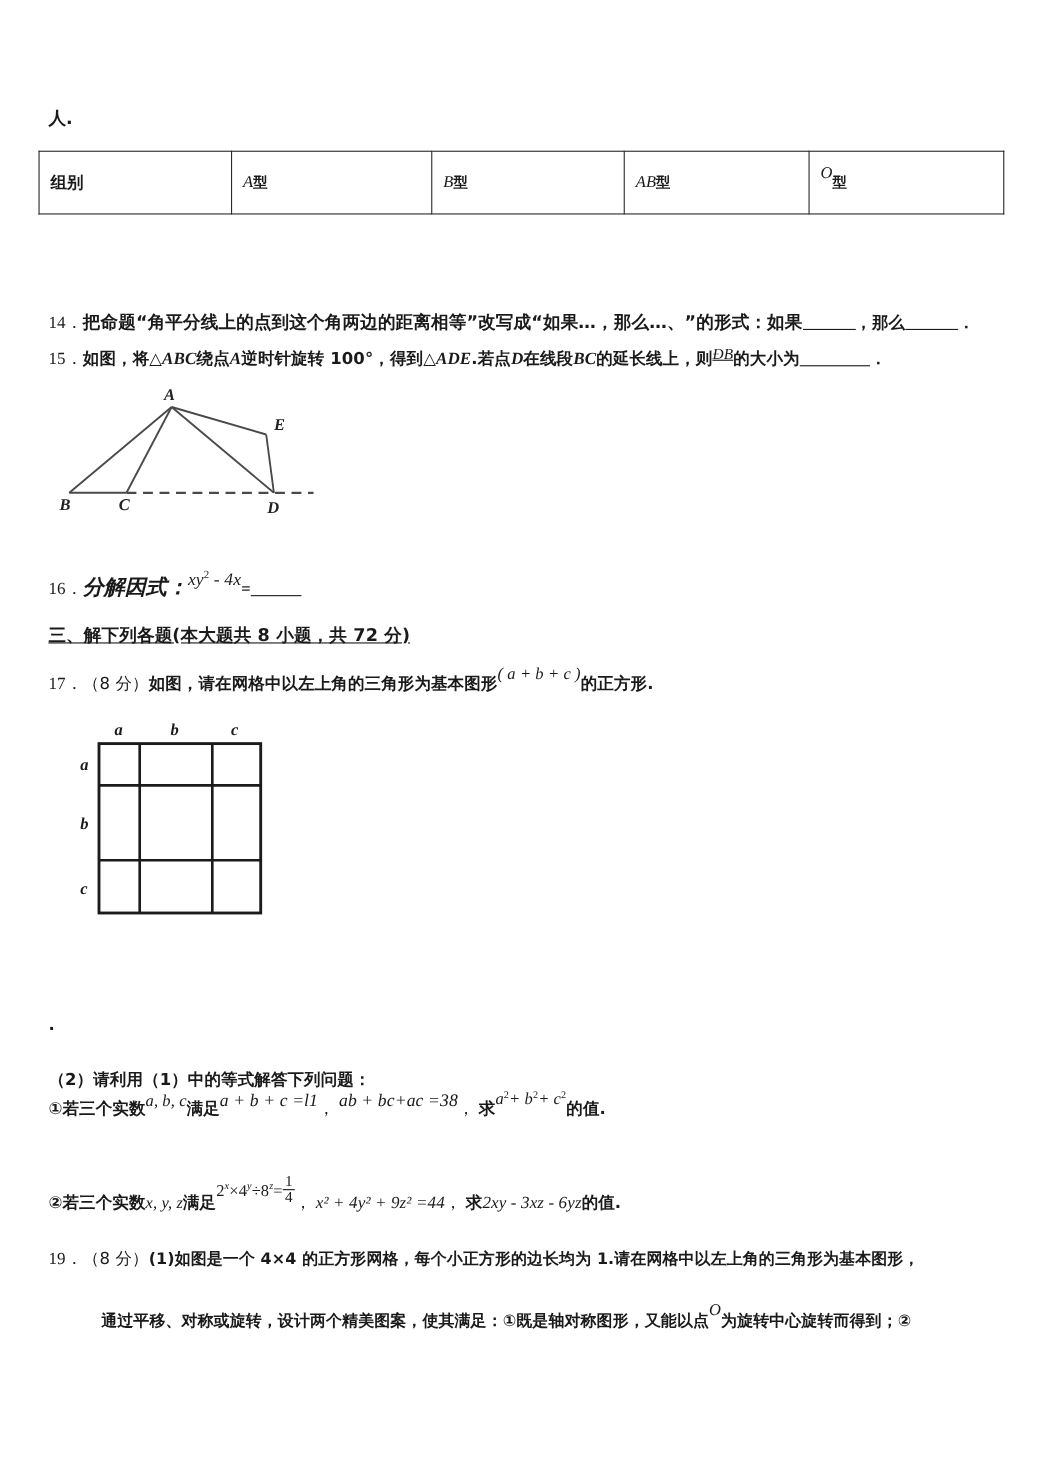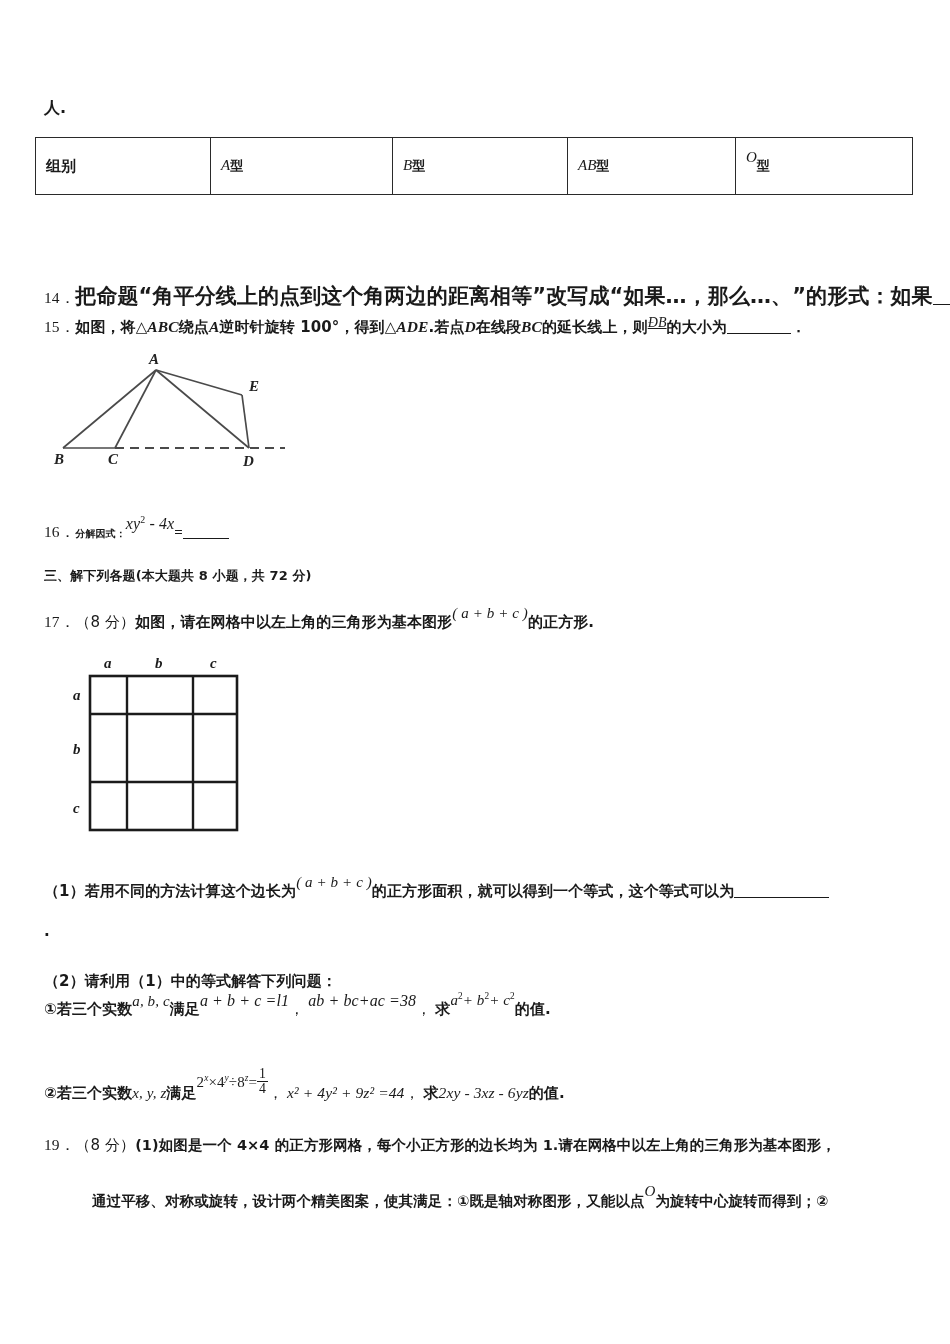--- a/index.html
+++ b/index.html
@@ -130,21 +130,22 @@
     text-align: center;
     font-style: normal;
     font-size: 0.92em;
     line-height: 1.05;
   }
   .frac .nu { display: block; padding: 0 2px; }
   .frac .de { display: block; border-top: 1.1px solid #1a1a1a; padding: 0 2px; }
   .heading {
     font-family: "DejaVu Sans", "Liberation Sans", sans-serif;
     font-weight: bold;
-    font-size: 13px;
+    font-size: 16px;
+    text-decoration: underline;
   }
   .qnum { font-family: "Liberation Serif", serif; font-size: 15.5px; }
 </style>
 </head>
 <body>
 
 <div class="page">
 
   <div class="line cn bold" style="left:44px; top:96px; font-size:16px;">人.</div>
 
@@ -169,21 +170,21 @@
         <i>AB</i><span class="zh">型</span>
       </td>
       <td class="typelabel otype">
         <span class="o">O</span><span class="zh">型</span>
       </td>
     </tr>
   </tbody>
     </table>
 
   <div class="line" style="left:44px; top:281px;">
-    <span class="qnum">14．</span><span class="cn bold" style="font-size:21px;margin-top:21px;">把命题“角平分线上的点到这个角两边的距离相等”改写成“如果…，那么…、”的形式：如果</span><span class="blank" style="width:48px;"></span><span class="cn bold" style="font-size:15px;">，那么</span><span class="blank" style="width:48px;"></span><span class="cn bold" style="font-size:15px;">．</span>
+    <span class="qnum">14．</span><span class="cn bold" style="font-size:16px;margin-top:21px;">把命题“角平分线上的点到这个角两边的距离相等”改写成“如果…，那么…、”的形式：如果</span><span class="blank" style="width:48px;"></span><span class="cn bold" style="font-size:15px;">，那么</span><span class="blank" style="width:48px;"></span><span class="cn bold" style="font-size:15px;">．</span>
   </div>
 
   <div class="line" style="left:44px; top:315px;">
     <span class="qnum">15．</span><span class="cn bold" style="font-size:15px;">如图，将△</span><span class="mi bold">ABC</span><span class="cn bold" style="font-size:15px;">绕点</span><span class="mi bold">A</span><span class="cn bold" style="font-size:15px;">逆时针旋转 100°，得到△</span><span class="mi bold">ADE</span><span class="cn bold" style="font-size:15px;">.若点</span><span class="mi bold">D</span><span class="cn bold" style="font-size:15px;">在线段</span><span class="mi bold">BC</span><span class="cn bold" style="font-size:15px;">的延长线上，则</span><span class="raised-sm" style="top:-5px;">ÐB</span><span class="cn bold" style="font-size:15px;">的大小为</span><span class="blank" style="width:64px;"></span><span class="cn bold" style="font-size:15px;">．</span>
   </div>
 
   <div class="fig" style="left:30px; top:350px;">
     <svg width="290" height="130" viewBox="0 0 290 130">
 
       <line x1="85" y1="98" x2="255" y2="98" stroke="#4a4a4a" stroke-width="2" stroke-dasharray="9,6"></line>
@@ -197,21 +198,21 @@
 
       <text class="figlabel" x="119" y="14">A</text>
       <text class="figlabel" x="24" y="114">B</text>
       <text class="figlabel" x="78" y="114">C</text>
       <text class="figlabel" x="213" y="116">D</text>
       <text class="figlabel" x="219" y="41">E</text>
     </svg>
   </div>
 
   <div class="line" style="left:44px; top:520px;">
-    <span class="qnum">16．</span><span class="cn bold" style="font-size:10px;">分解因式：</span><span class="raised" style="top:-8px; font-size:16px;"><span class="mi">xy</span><span class="supn">2</span> <span class="mi">- 4x</span></span><span class="num bold" style="font-size:15px;">=</span><span class="blank" style="width:46px;"></span>
+    <span class="qnum">16．</span><span class="cn bold" style="font-size:19px;font-style:italic;">分解因式：</span><span class="raised" style="top:-8px; font-size:16px;"><span class="mi">xy</span><span class="supn">2</span> <span class="mi">- 4x</span></span><span class="num bold" style="font-size:15px;">=</span><span class="blank" style="width:46px;"></span>
   </div>
 
   <div class="line heading" style="left:44px; top:566px;">三、解下列各题(本大题共 8 小题，共 72 分)</div>
 
   <div class="line" style="left:44px; top:610px;">
     <span class="qnum">17．</span><span class="cn" style="font-size:15px;">（8 分）</span><span class="cn bold" style="font-size:15px;">如图，请在网格中以左上角的三角形为基本图形</span><span class="raised" style="top:-9px; font-size:15px;">( a + b + c )</span><span class="cn bold" style="font-size:15px;">的正方形.</span>
   </div>
 
   <div class="fig" style="left:55px; top:648px;">
     <svg width="210" height="195" viewBox="0 0 210 195">
@@ -233,23 +234,20 @@
       <text class="gridlabel" x="49" y="20">a</text>
       <text class="gridlabel" x="100" y="20">b</text>
       <text class="gridlabel" x="155" y="20">c</text>
 
       <text class="gridlabel" x="18" y="52">a</text>
       <text class="gridlabel" x="18" y="106">b</text>
       <text class="gridlabel" x="18" y="165">c</text>
     </svg>
   </div>
 
-  <div class="line" style="left:44px; top:879px;">
-    <span class="cn bold" style="font-size:15px;">（1）若用不同的方法计算这个边长为</span><span class="raised" style="top:-9px; font-size:15px;">( a + b + c )</span><span class="cn bold" style="font-size:15px;">的正方形面积，就可以得到一个等式，这个等式可以为</span><span class="blank" style="width:95px;"></span>
-  </div>
   <div class="line cn bold" style="left:44px; top:920px; font-size:15px;">.</div>
 
   <div class="line cn bold" style="left:44px; top:970px; font-size:15px;">（2）请利用（1）中的等式解答下列问题：</div>
 
   <div class="line" style="left:44px; top:997px;">
     <span class="cn bold" style="font-size:15px;">①</span><span class="cn bold" style="font-size:15px;">若三个实数</span><span class="raised" style="top:-8px;">a, b, c</span><span class="cn bold" style="font-size:15px;">满足</span><span class="raised" style="top:-8px; font-size:16px;">a + b + c =l1</span><span class="cn" style="font-size:15px;">，</span>&nbsp;<span class="raised" style="top:-8px; font-size:16px;">ab + bc+ac =38</span><span class="cn" style="font-size:15px;">，</span>&nbsp;<span class="cn bold" style="font-size:15px;">求</span><span class="raised" style="top:-9px; font-size:15px;"><span class="mi">a</span><span class="supn">2</span><span class="mi">+ b</span><span class="supn">2</span><span class="mi">+ c</span><span class="supn">2</span></span><span class="cn bold" style="font-size:15px;">的值.</span>
   </div>
 
   <div class="line" style="left:44px; top:1078px;">
     <span class="cn bold" style="font-size:15px;">②</span><span class="cn bold" style="font-size:15px;">若三个实数</span><span class="mi" style="font-size:15px;">x, y, z</span><span class="cn bold" style="font-size:15px;">满足</span><span class="raised" style="top:-11px; font-size:15px;"><span class="num" style="font-style:normal">2</span><span class="sup">x</span><span style="font-style:normal">×4</span><span class="sup">y</span><span style="font-style:normal">÷8</span><span class="sup">z</span><span style="font-style:normal">=</span><span class="frac"><span class="nu">1</span><span class="de">4</span></span></span><span class="cn" style="font-size:15px;">，</span>&nbsp;<span class="mi" style="font-size:15.5px;">x² + 4y² + 9z² =44</span><span class="cn" style="font-size:15px;">，</span>&nbsp;<span class="cn bold" style="font-size:15px;">求</span><span class="mi" style="font-size:15.5px;">2xy - 3xz - 6yz</span><span class="cn bold" style="font-size:15px;">的值.</span>

